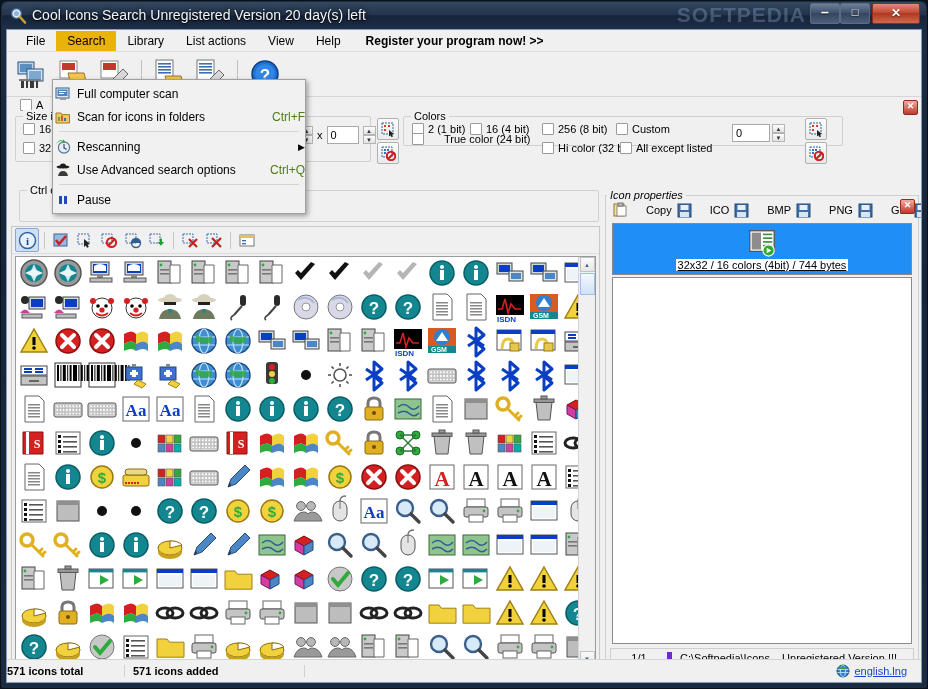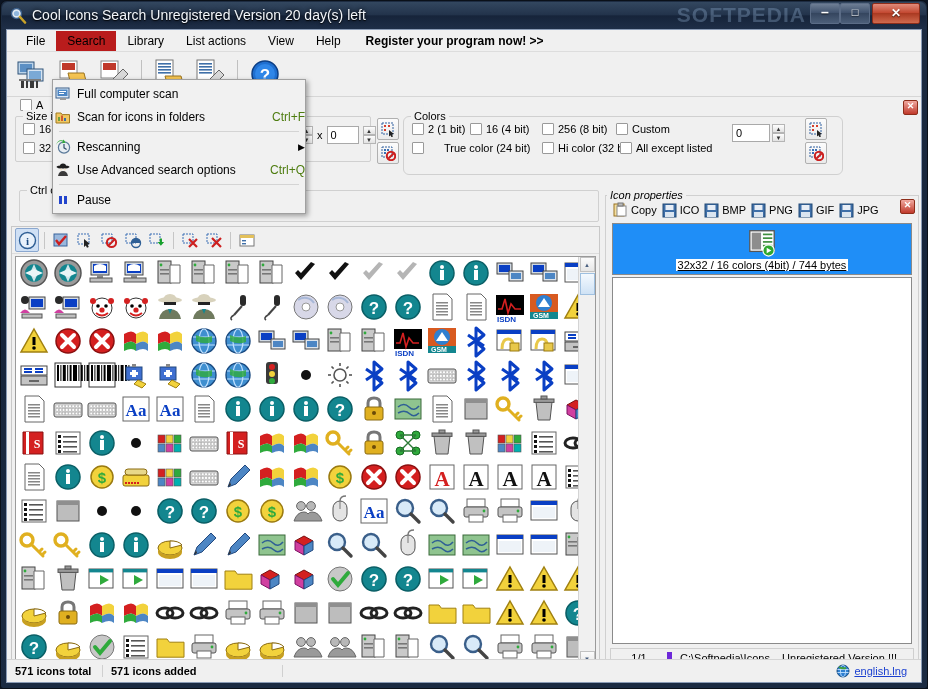--- a/index.html
+++ b/index.html
@@ -57,21 +57,21 @@
     overflow:hidden;
   }
   
   #menubar{
     height:21px;background:#f0f0f0;border-bottom:1px solid #ddd;
     display:flex;align-items:center;padding-left:8px;position:relative;
   }
   .menu-item{
     padding:3px 11px;color:#000;font-size:12px;white-space:nowrap;cursor:default;
   }
-  .menu-item.open{background:#b91c1c;}
+  .menu-item.open{background:#eab308;}
   #menu-register{font-weight:bold;margin-left:14px;font-size:12px;cursor:default;}
   
   #toolbar{
     height:44px;background:#f0f0f0;display:flex;align-items:center;
     padding-left:6px;gap:3px;border-bottom:1px solid #d6d6d6;position:relative;
   }
   .tbtn{width:38px;height:38px;display:flex;align-items:center;justify-content:center;cursor:default;}
   .tsep{width:1px;height:28px;background:#c0c0c0;margin:0 5px;}
   
   #options{
@@ -144,21 +144,21 @@
     border:1px solid #9fc0e0;box-sizing:border-box;margin-top:1px;
   }
   .strack{flex:1;}
   #rightpanel{
     position:absolute;left:598px;top:165px;width:314px;height:476px;
     border:1px solid #d0d0d0;box-sizing:border-box;background:#f0f0f0;
   }
   #proptoolbar{
     height:24px;display:flex;align-items:center;gap:5px;padding:2px 0 0 6px;font-size:11px;
   }
-  .pbtn{display:flex;align-items:center;gap:3px;cursor:default;}
+  .pbtn{display:flex;align-items:center;gap:18px;cursor:default;}
   #preview{
     position:absolute;left:6px;top:27px;right:6px;height:52px;
     background:#1f8ef7;border:1px solid #8a8a8a;box-sizing:border-box;
     display:flex;flex-direction:column;align-items:center;justify-content:center;
   }
   #preview-label{
     background:#fff;color:#000;font-size:11px;padding:0 2px;margin-top:2px;
     text-decoration:underline;
   }
   #propbody{
@@ -171,21 +171,21 @@
     font-size:11px;background:#f0f0f0;
   }
   #propstatus .seg1{width:56px;text-align:center;border-right:5px solid #6d28d9;}
   #propstatus .seg2{padding-left:8px;flex:1;}
   
   #statusbar{
     position:absolute;left:0;right:0;bottom:0;height:22px;
     background:#f0f0f0;border-top:1px solid #d4d4d4;
     display:flex;align-items:center;font-size:11px;font-weight:bold;
   }
-  #statusbar .s1{width:96px;padding-left:8px;border-right:1px solid #d0d0d0;box-sizing:border-box;}
+  #statusbar .s1{width:118px;border-right:1px solid #d0d0d0;box-sizing:border-box;}
   #statusbar .s2{width:180px;padding-left:8px;border-right:1px solid #d0d0d0;box-sizing:border-box;}
   #statusbar .s3{flex:1;}
   #lang{display:flex;align-items:center;gap:4px;padding-right:14px;font-weight:normal;}
   #lang-link{color:#1a3fd0;text-decoration:underline;cursor:default;}
   
   #dropdown{
     position:absolute;left:45px;top:49px;width:252px;
     background:#f1f1f1;border:1px solid #a0a0a0;
     box-shadow:2px 2px 5px rgba(0,0,0,.35);z-index:50;padding:2px 0;
   }
@@ -357,39 +357,39 @@
           <g fill="#3a6fb5">
               <rect x="3" y="3" width="2" height="2"></rect>
               <rect x="6" y="3" width="2" height="2"></rect>
               <rect x="3" y="6" width="2" height="2"></rect>
             </g>
           <circle cx="10" cy="10" r="4.2" fill="none" stroke="#cc1f1f" stroke-width="2"></circle>
           <line x1="7.2" y1="12.8" x2="12.8" y2="7.2" stroke="#cc1f1f" stroke-width="2"></line>
         </svg>
       </div>
 
-      <div class="gbox" style="left:396px;top:19px;width:440px;height:59px;border-radius:6px;">
+      <div class="gbox" style="left:396px;top:19px;width:440px;height:30px;">
         <span class="gtitle">Colors</span>
         <div class="cb" style="position:absolute;left:8px;top:6px;">
           <span class="cbx"></span>
           <span>2 (1 bit)</span>
         </div>
         <div class="cb" style="position:absolute;left:66px;top:6px;">
           <span class="cbx"></span>
           <span>16 (4 bit)</span>
         </div>
         <div class="cb" style="position:absolute;left:138px;top:6px;">
           <span class="cbx"></span>
           <span>256 (8 bit)</span>
         </div>
         <div class="cb" style="position:absolute;left:212px;top:6px;">
           <span class="cbx"></span>
           <span>Custom</span>
         </div>
-        <div class="cb" style="position:absolute;left:8px;top:25px;gap:20px;">
+        <div class="cb" style="position:absolute;left:8px;top:16px;gap:20px;">
           <span class="cbx"></span>
           <span>True color (24 bit)</span>
         </div>
         <div class="cb" style="position:absolute;left:138px;top:25px;">
           <span class="cbx"></span>
           <span>Hi color (32 bit)</span>
         </div>
         <div class="cb" style="position:absolute;left:216px;top:25px;">
           <span class="cbx"></span>
           <span>All except listed</span>

